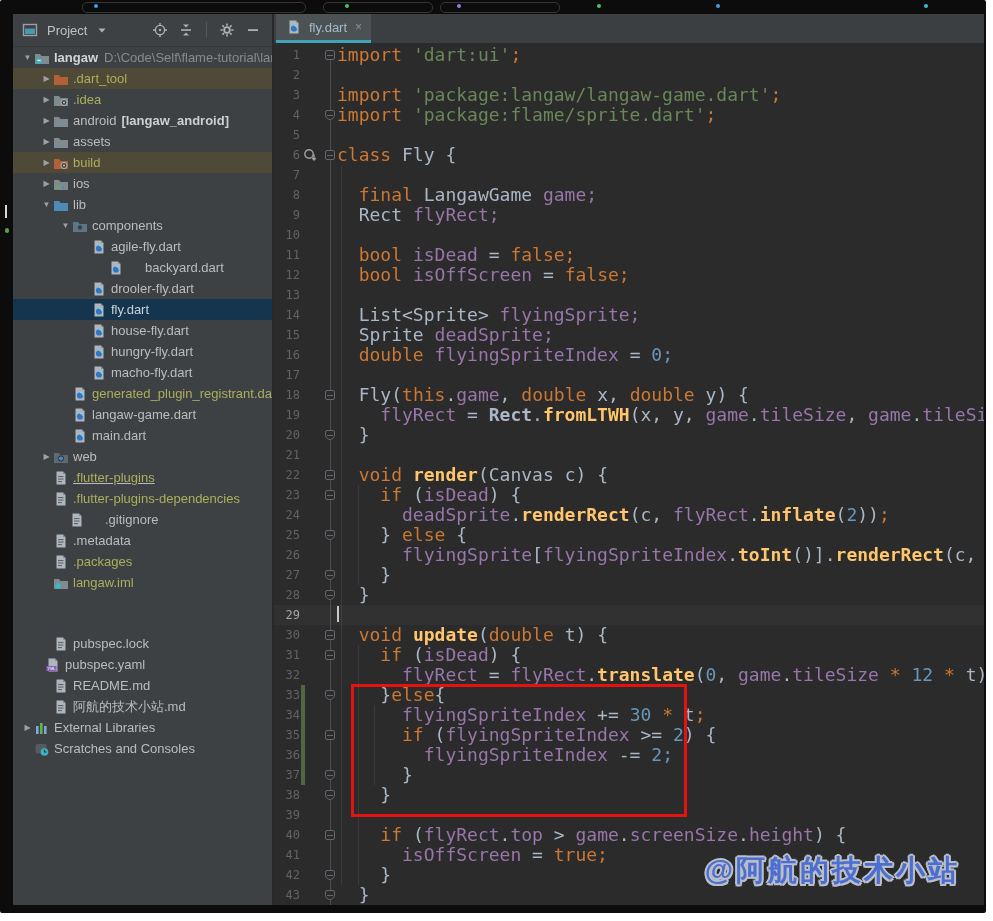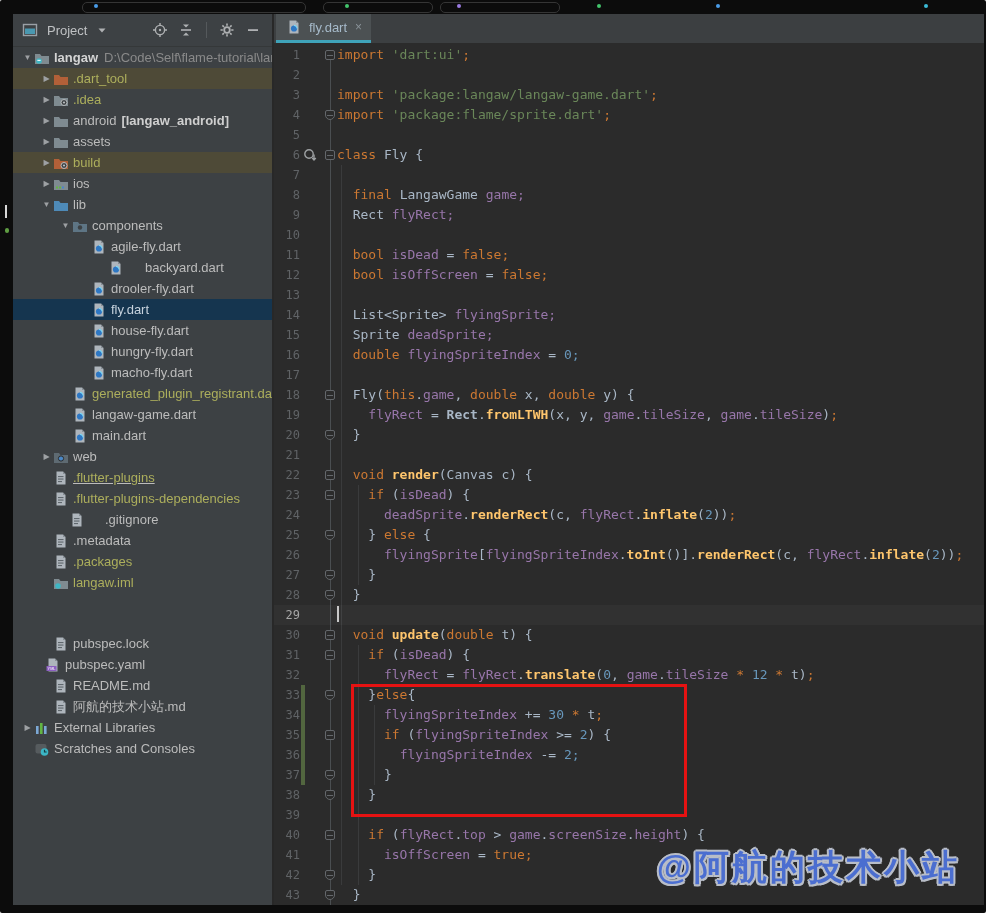--- a/index.html
+++ b/index.html
@@ -50,30 +50,30 @@
   .cl{position:relative;height:20px;}
   .cl.currentline{background:rgba(255,255,255,0.03);}
   .ln{position:absolute;left:0;top:0;width:26px;text-align:right;font-family:"DejaVu Sans Mono",monospace;
       font-size:12px;line-height:20px;color:#606366;}
   .ln.bright{color:#A7A7A7;}
   .fold{position:absolute;left:51px;top:5px;width:10px;height:10px;box-sizing:border-box;
         border:1px solid #63676B;border-radius:2px;background:#2B2B2B;}
   .fold::after{content:'';position:absolute;left:1px;right:1px;top:3.5px;height:1px;background:#63676B;}
   .fold.end{border-radius:2px 2px 5px 5px;}
   .gmark{position:absolute;left:28px;top:2px;width:16px;height:16px;}
-  .ct{position:absolute;left:63px;top:0;font-family:"DejaVu Sans Mono",monospace;font-size:13px;
+  .ct{position:absolute;left:63px;top:0;font-family:"DejaVu Sans Mono",monospace;font-size:18px;
       line-height:20px;white-space:pre;}
   .tk-k{color:#CC7832}.tk-s{color:#6A8759}.tk-n{color:#6897BB}.tk-f{color:#9876AA}
   .tk-m{color:#FFC66D;font-weight:bold}.tk-c{color:#A9B7C6}.tk-cb{color:#A9B7C6;font-weight:bold}.tk-d{color:#A9B7C6}
 
   #greenbar{position:absolute;left:27px;top:642px;width:4px;height:100px;background:#52663F;}
   #redbox{position:absolute;left:77px;top:641px;width:330px;height:127px;border:3px solid #E61212;pointer-events:none;}
   #caret{position:absolute;left:63px;top:563px;width:2px;height:16px;background:#C8C8C8;}
 
-  #watermark{position:absolute;right:26px;bottom:22px;font-size:35px;font-weight:bold;letter-spacing:3px;
+  #watermark{position:absolute;right:26px;bottom:22px;font-size:29px;font-weight:bold;letter-spacing:3px;
     color:#4B6ED0;
     text-shadow:-1.5px -1.5px 0 #B9BEC8, 1.5px -1.5px 0 #B9BEC8, -1.5px 1.5px 0 #B9BEC8, 1.5px 1.5px 0 #B9BEC8,
                  0 -2px 0 #B9BEC8, 0 2px 0 #B9BEC8, -2px 0 0 #B9BEC8, 2px 0 0 #B9BEC8;}
 </style>
 </head>
 <body>
 
 <div class="shot">
   <div class="frame">
     <div id="edge-artifacts">

